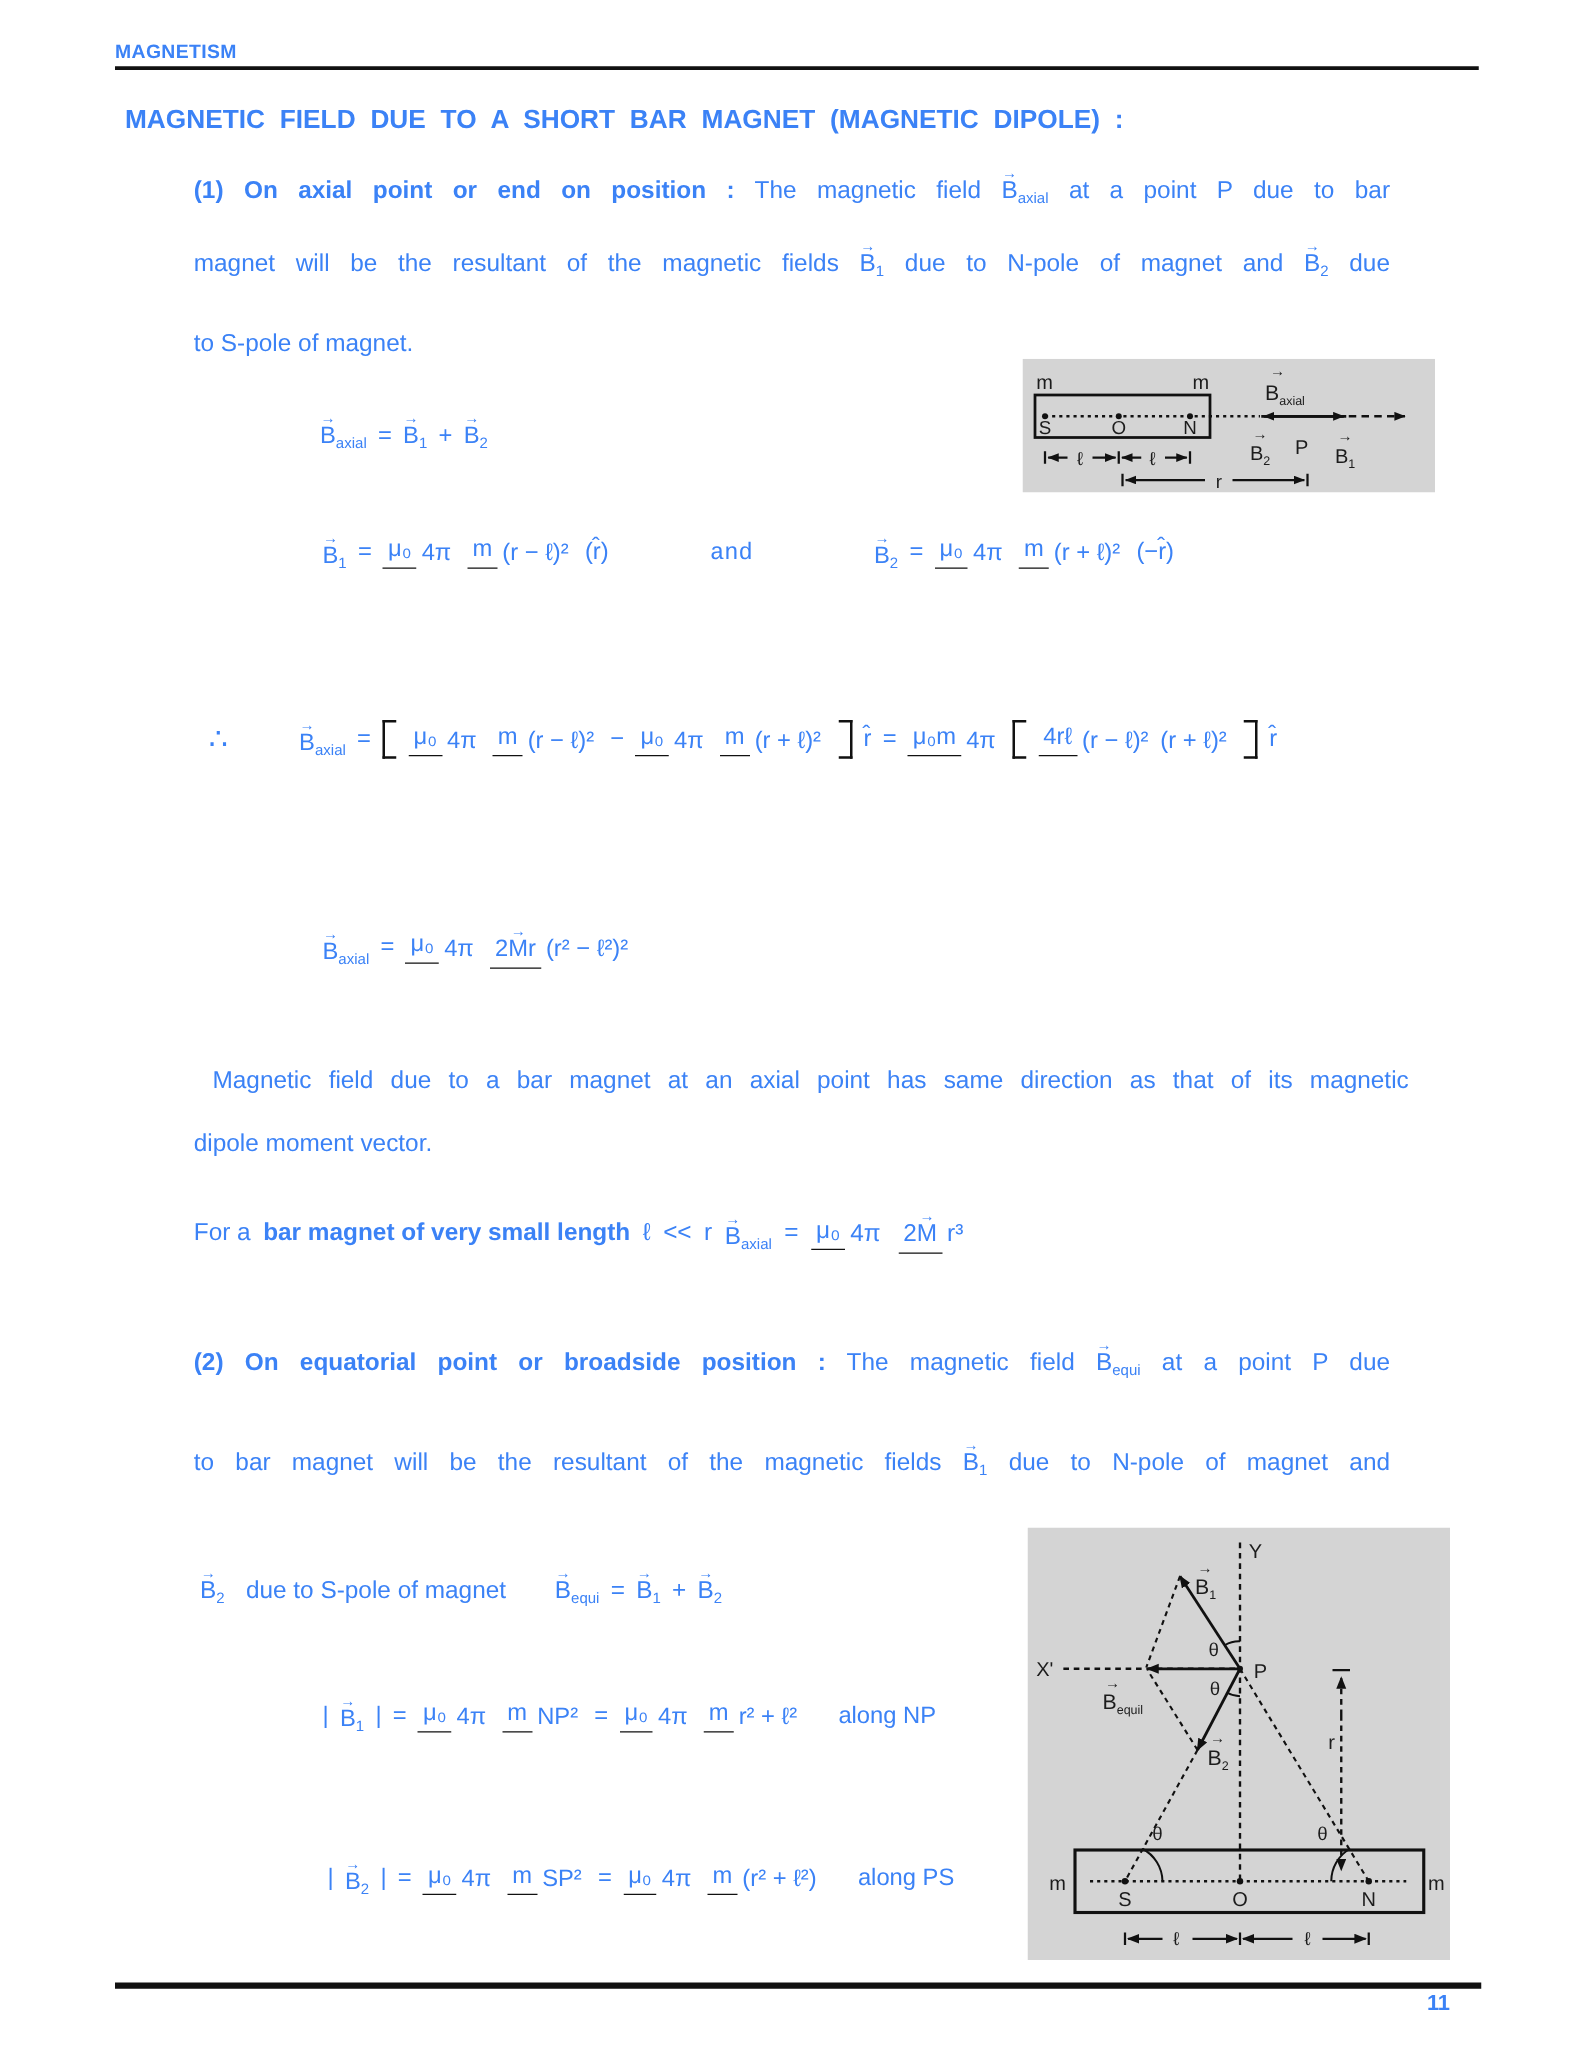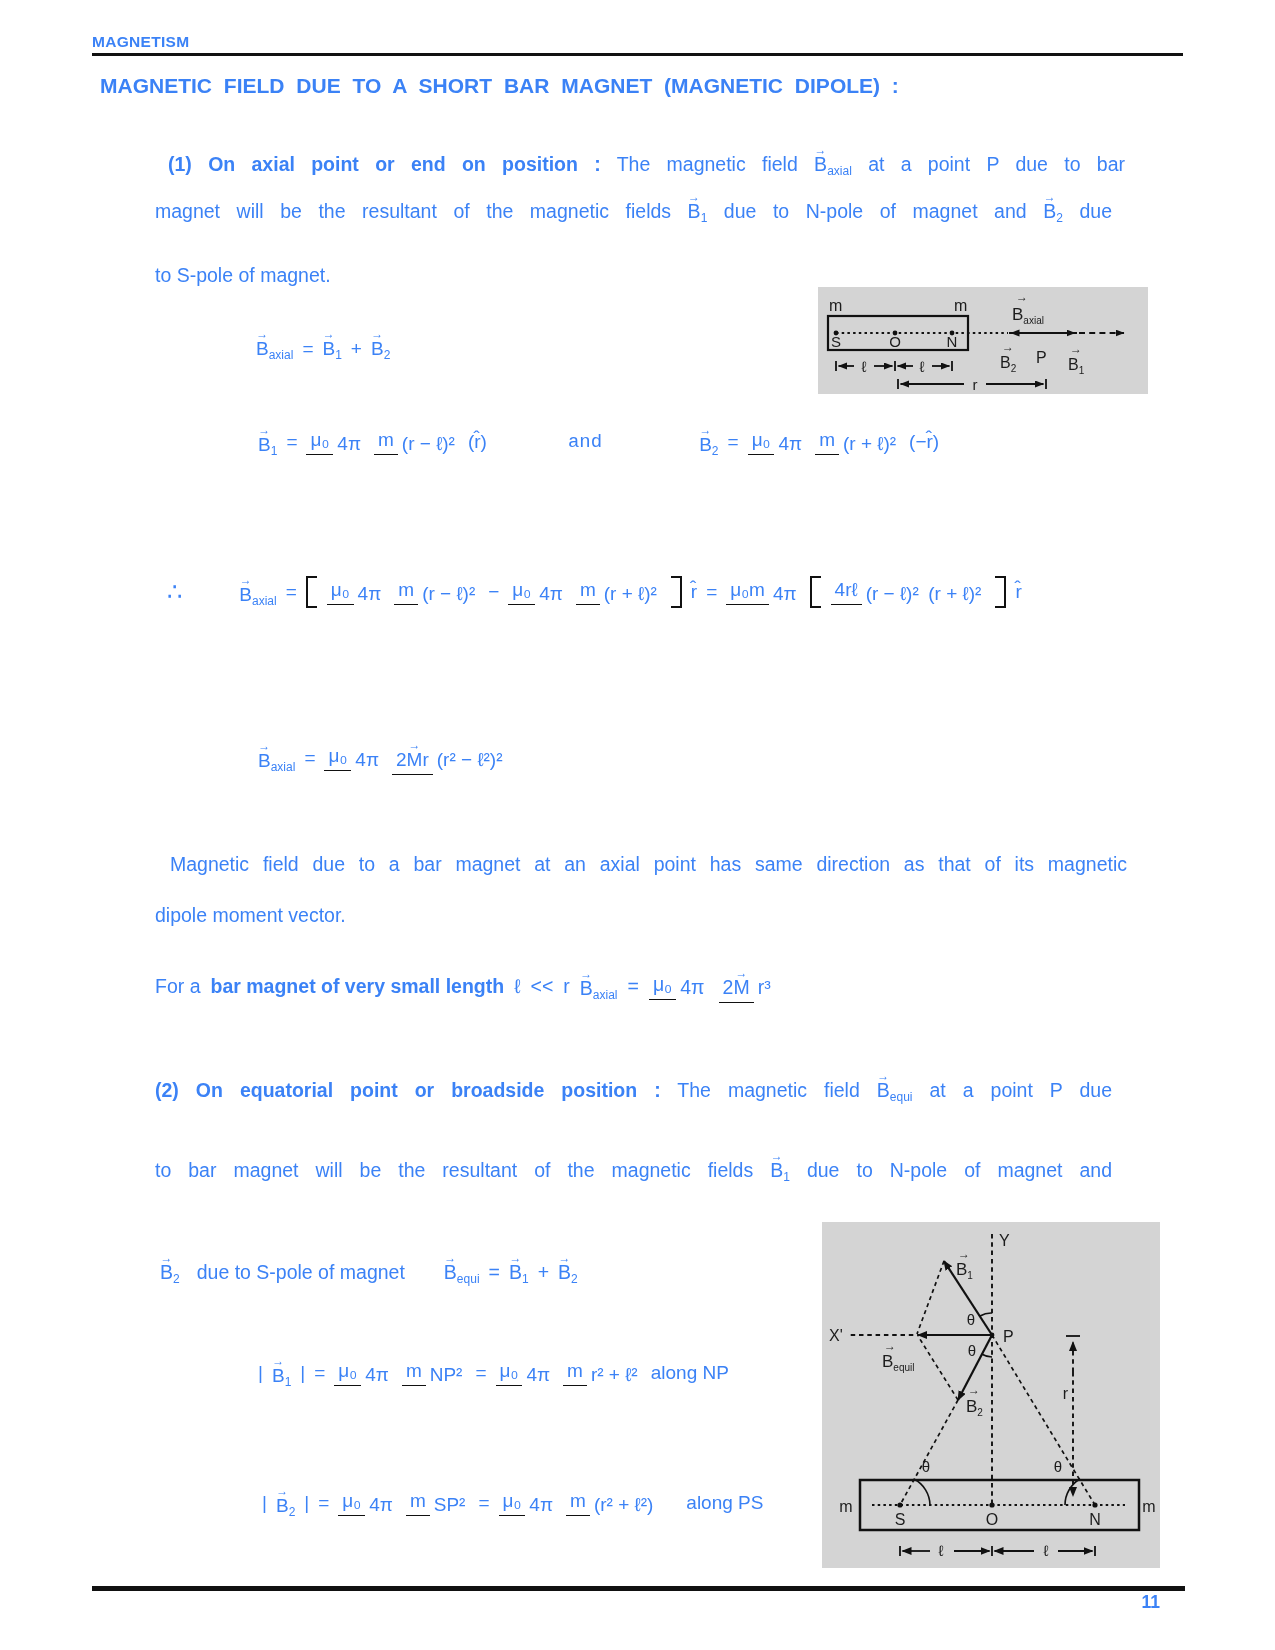--- a/index.html
+++ b/index.html
@@ -44,23 +44,23 @@
   .ssub{font-size:10px;}
 </style>
 </head>
 <body>
 
 <div id="page">
 
   <div class="abs b" style="left:92px;top:33px;font-size:15.5px;letter-spacing:.3px;">MAGNETISM</div>
   <div class="abs rule" style="left:92px;top:53px;width:1091px;height:3.2px;"></div>
 
-  <div class="abs b" style="left:100px;top:74px;font-size:21px;word-spacing:6px;">MAGNETIC FIELD DUE TO A SHORT BAR MAGNET (MAGNETIC DIPOLE) :</div>
-
-  <div class="abs t jline" style="left:168px;top:134px;width:957px;margin-top:12px;">
+  <div class="abs b" style="left:100px;top:84px;font-size:21px;word-spacing:6px;">MAGNETIC FIELD DUE TO A SHORT BAR MAGNET (MAGNETIC DIPOLE) :</div>
+
+  <div class="abs t jline" style="left:155px;top:134px;width:957px;">
     <span class="b">(1) On axial point or end on position :</span>
     <span>The magnetic field</span>
     <span><span class="vec"><span class="ar">→</span><span class="bs">B</span></span><span class="vsub">axial</span></span>
     <span>at a point P due to bar</span>
   </div>
   <div class="abs t jline" style="left:155px;top:193px;width:957px;">
     <span>magnet will be the resultant of the magnetic fields</span>
     <span><span class="vec"><span class="ar">→</span><span class="bs">B</span></span><span class="vsub">1</span></span>
     <span>due to N-pole of magnet and</span>
     <span><span class="vec"><span class="ar">→</span><span class="bs">B</span></span><span class="vsub">2</span></span>
@@ -260,21 +260,21 @@
       </span>
     <span>=</span>
     <span class="frac">
         <span class="fn">μ₀</span>
         <span class="fd">4π</span>
       </span>
     <span class="frac">
         <span class="fn">m</span>
         <span class="fd">r² + ℓ²</span>
       </span>
-    <span style="margin-left:0;">along NP</span>
+    <span style="margin-left:20px;">along NP</span>
   </div>
 
   <div class="frow" style="left:262px;top:1487px;">
     <span>|</span>
       <span><span class="vec"><span class="ar">→</span><span class="bs">B</span></span><span class="vsub">2</span></span>
       <span>|</span>
     <span>=</span>
     <span class="frac">
         <span class="fn">μ₀</span>
         <span class="fd">4π</span>

